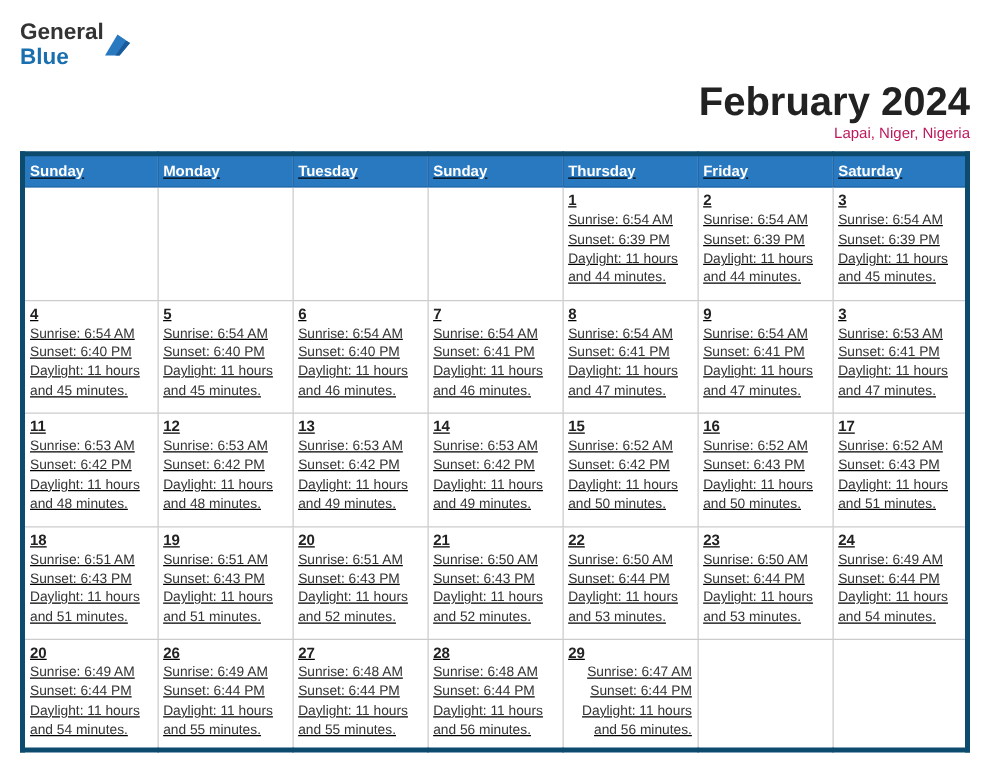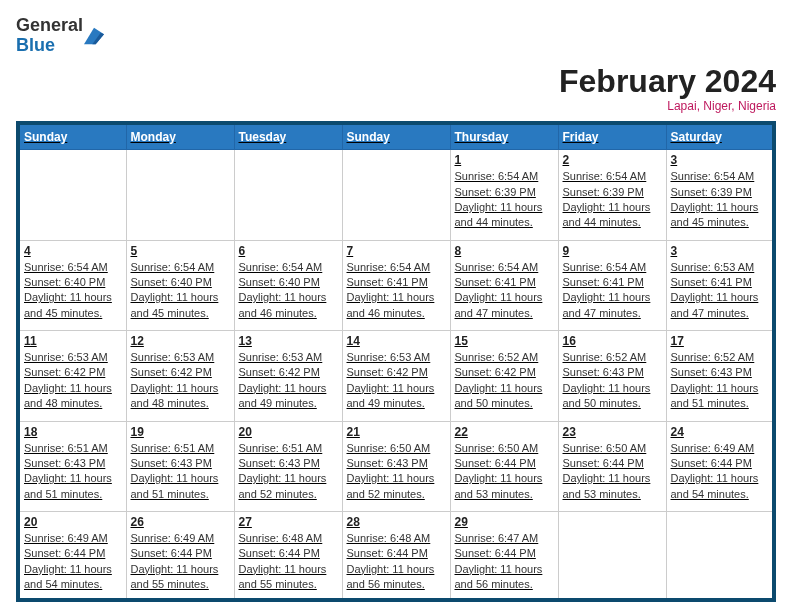--- a/index.html
+++ b/index.html
@@ -338,21 +338,21 @@
           </td>
           <td>
             <div class="day-number">28</div>
             <div class="day-info" style="white-space: pre-line;">Sunrise: 6:48 AM
 Sunset: 6:44 PM
 Daylight: 11 hours
 and 56 minutes.</div>
           </td>
           <td>
             <div class="day-number">29</div>
-            <div class="day-info" style="white-space: pre-line;">Sunrise: 6:47 AM
+            <div class="day-info" style="white-space: pre-line; text-align: right;">Sunrise: 6:47 AM
 Sunset: 6:44 PM
 Daylight: 11 hours
 and 56 minutes.</div>
           </td>
           <td class="empty"></td>
           <td class="empty"></td>
         </tr>
       </tbody>
   </table>
 </div>

